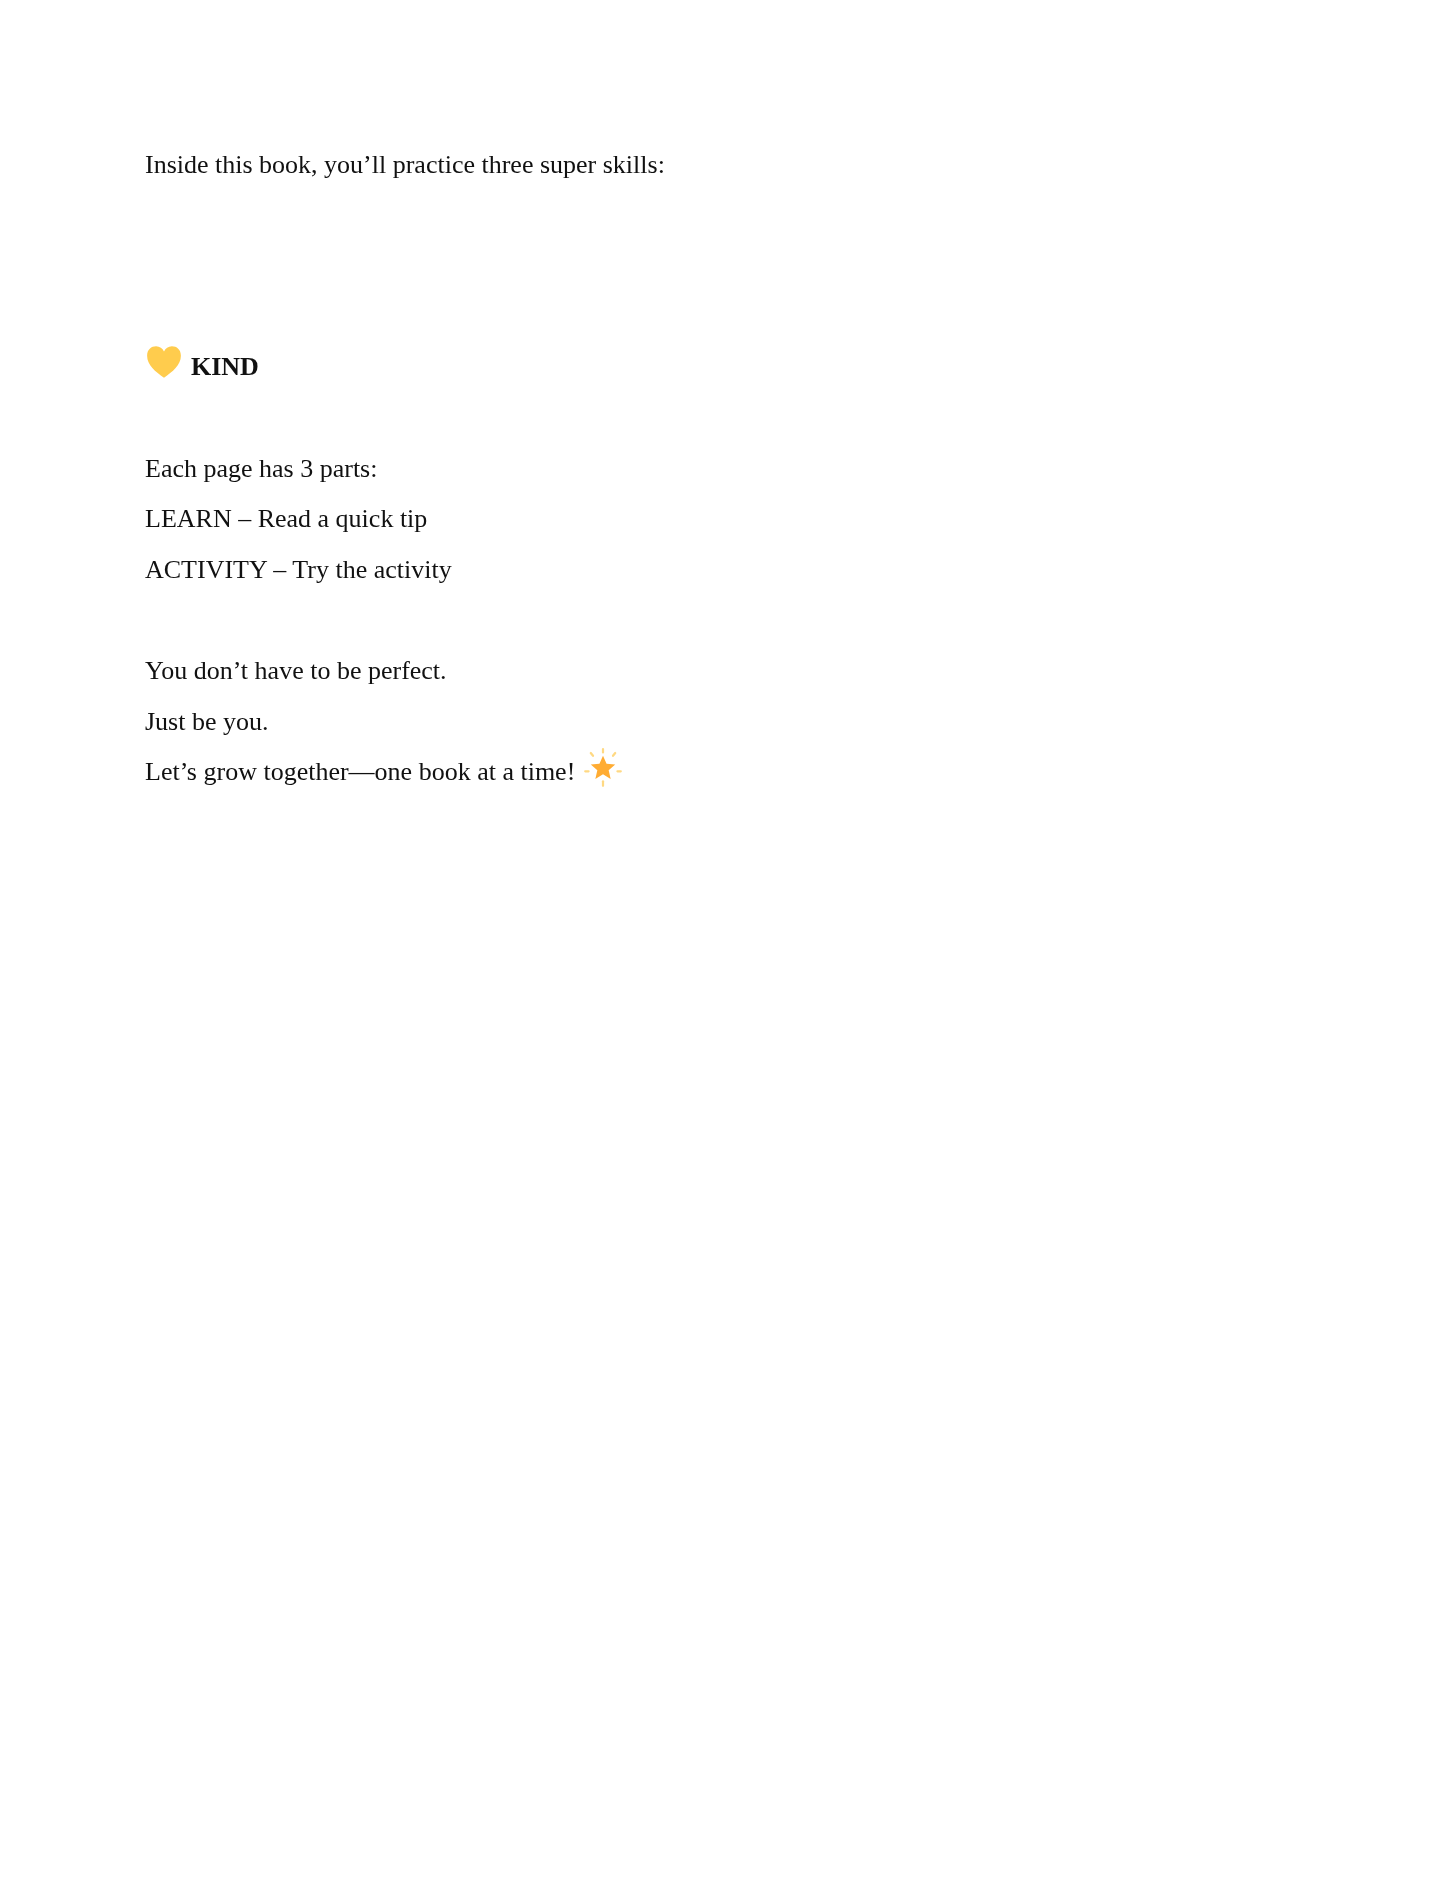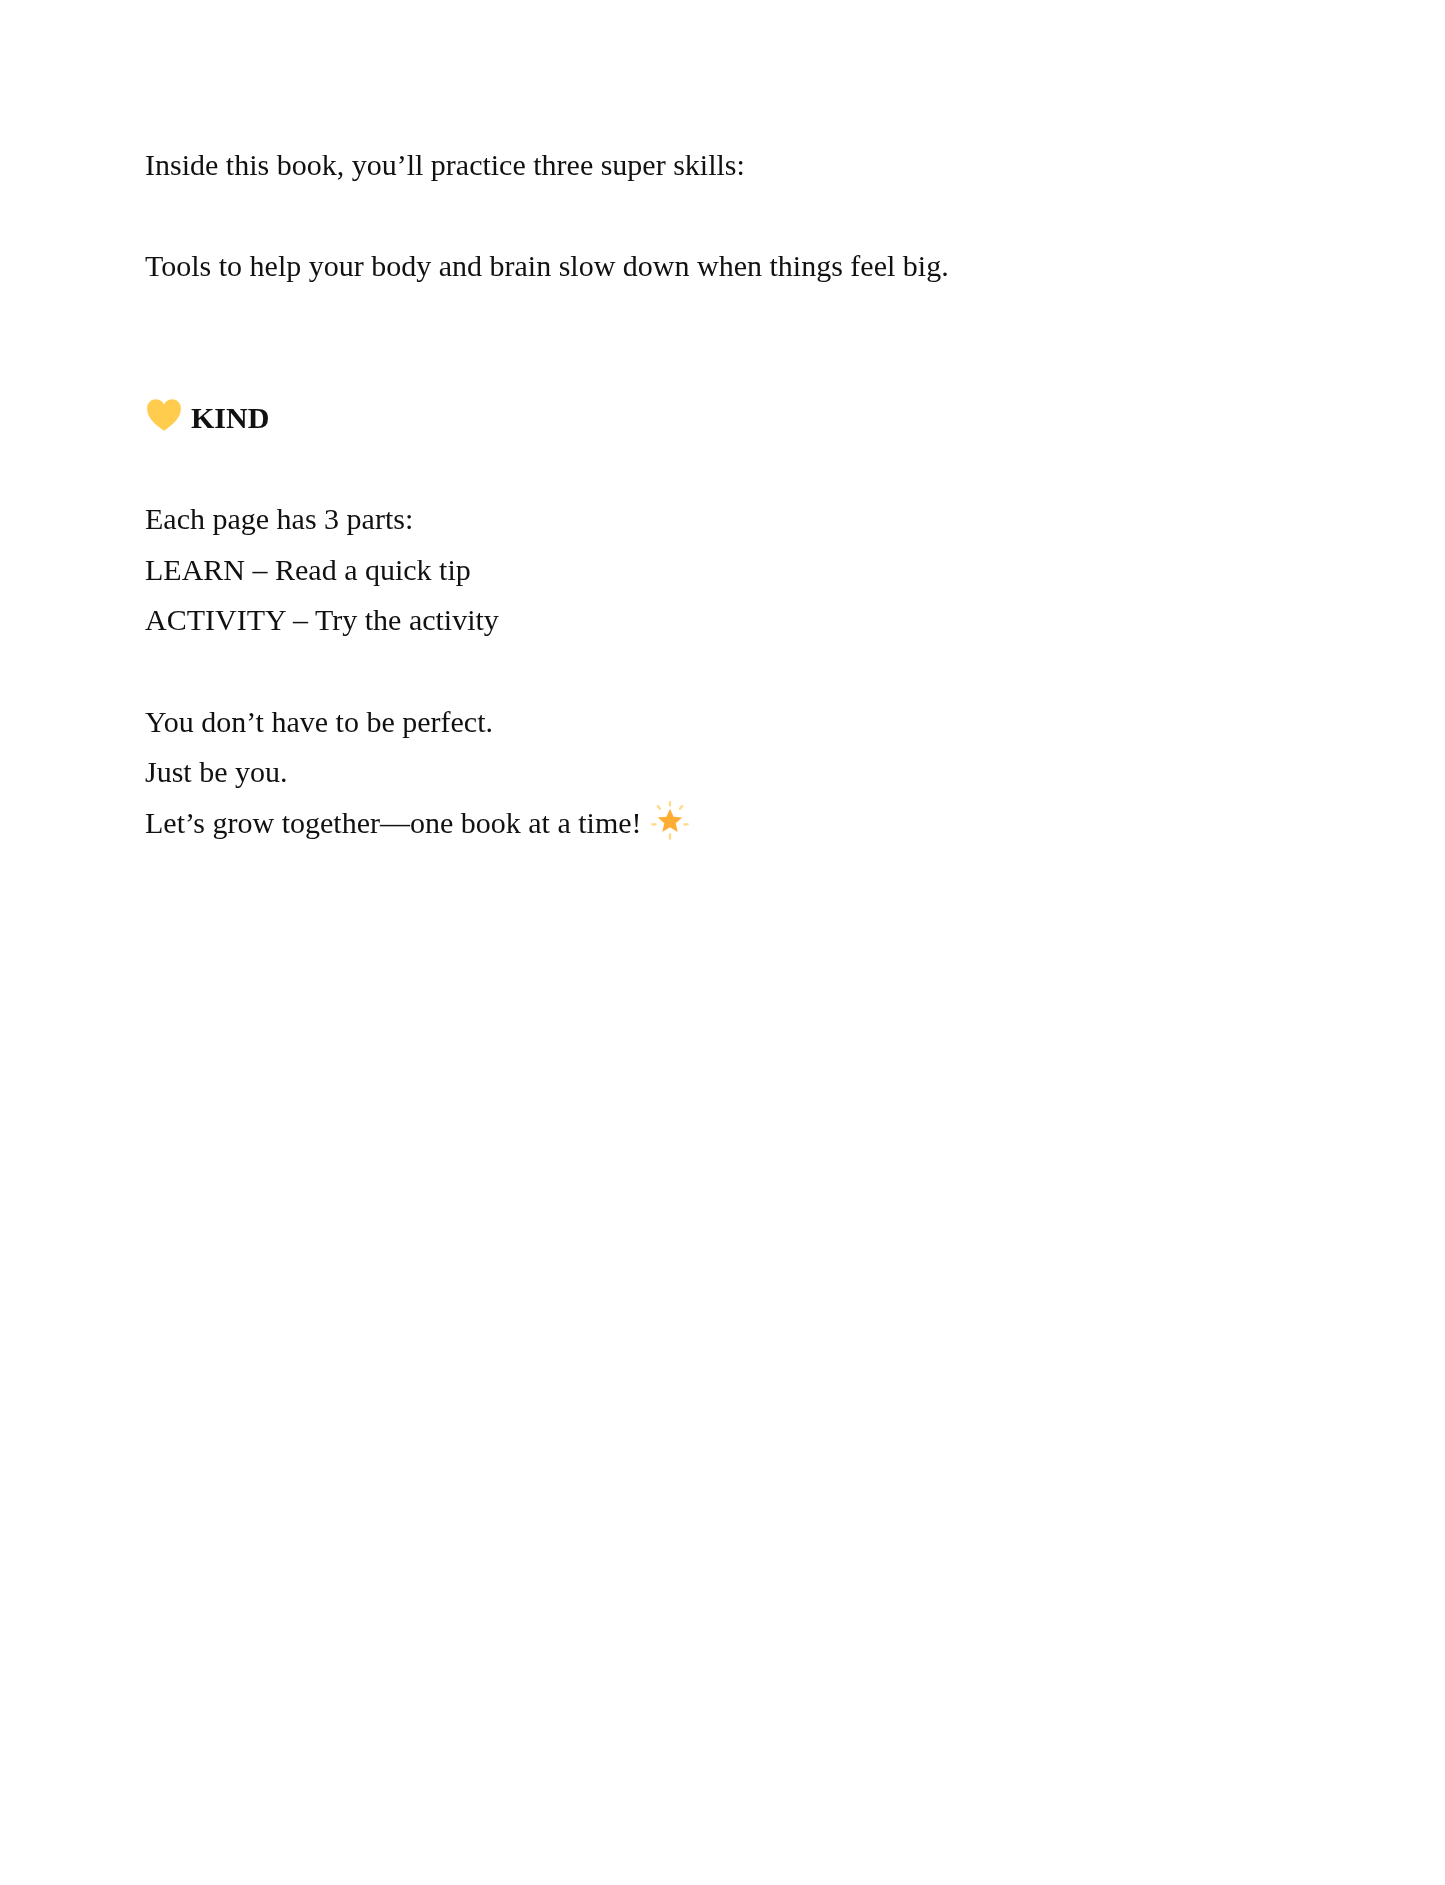--- a/index.html
+++ b/index.html
@@ -12,21 +12,21 @@
       height: 1885px;
       position: relative;
       overflow: hidden;
     }
     .page {
       position: absolute;
       left: 145px;
       top: 140px;
       width: 1260px;
       font-family: "Liberation Serif", "DejaVu Serif", serif;
-      font-size: 30px;
+      font-size: 26px;
       line-height: 50.6px;
       color: #111111;
     }
     .line {
       display: block;
       height: 50.6px;
       white-space: nowrap;
     }
     .blank { display: block; height: 50.6px; }
     .heading {
@@ -50,21 +50,20 @@
     .star svg { width: 40px; height: 40px; display: block; }
   </style>
 </head>
 <body>
 
 <div class="page">
 
   <span class="line">Inside this book, you’ll practice three super skills:</span>
   <span class="blank"></span>
 
-  <span class="line">Tools to help your body and brain slow down when things feel big.</span>
   <span class="blank"></span>
 
   <span class="blank"></span>
 
   <span class="line heading">
     <span class="emoji">
       <svg viewBox="0 0 36 36">
         <path d="M18 33 C10 27 2 21 2 12 C2 6 6 3 10.5 3 C14 3 16.5 5 18 8 C19.5 5 22 3 25.5 3 C30 3 34 6 34 12 C34 21 26 27 18 33Z" fill="#FFCC4D"></path>
       </svg>
     </span><span>KIND</span>

